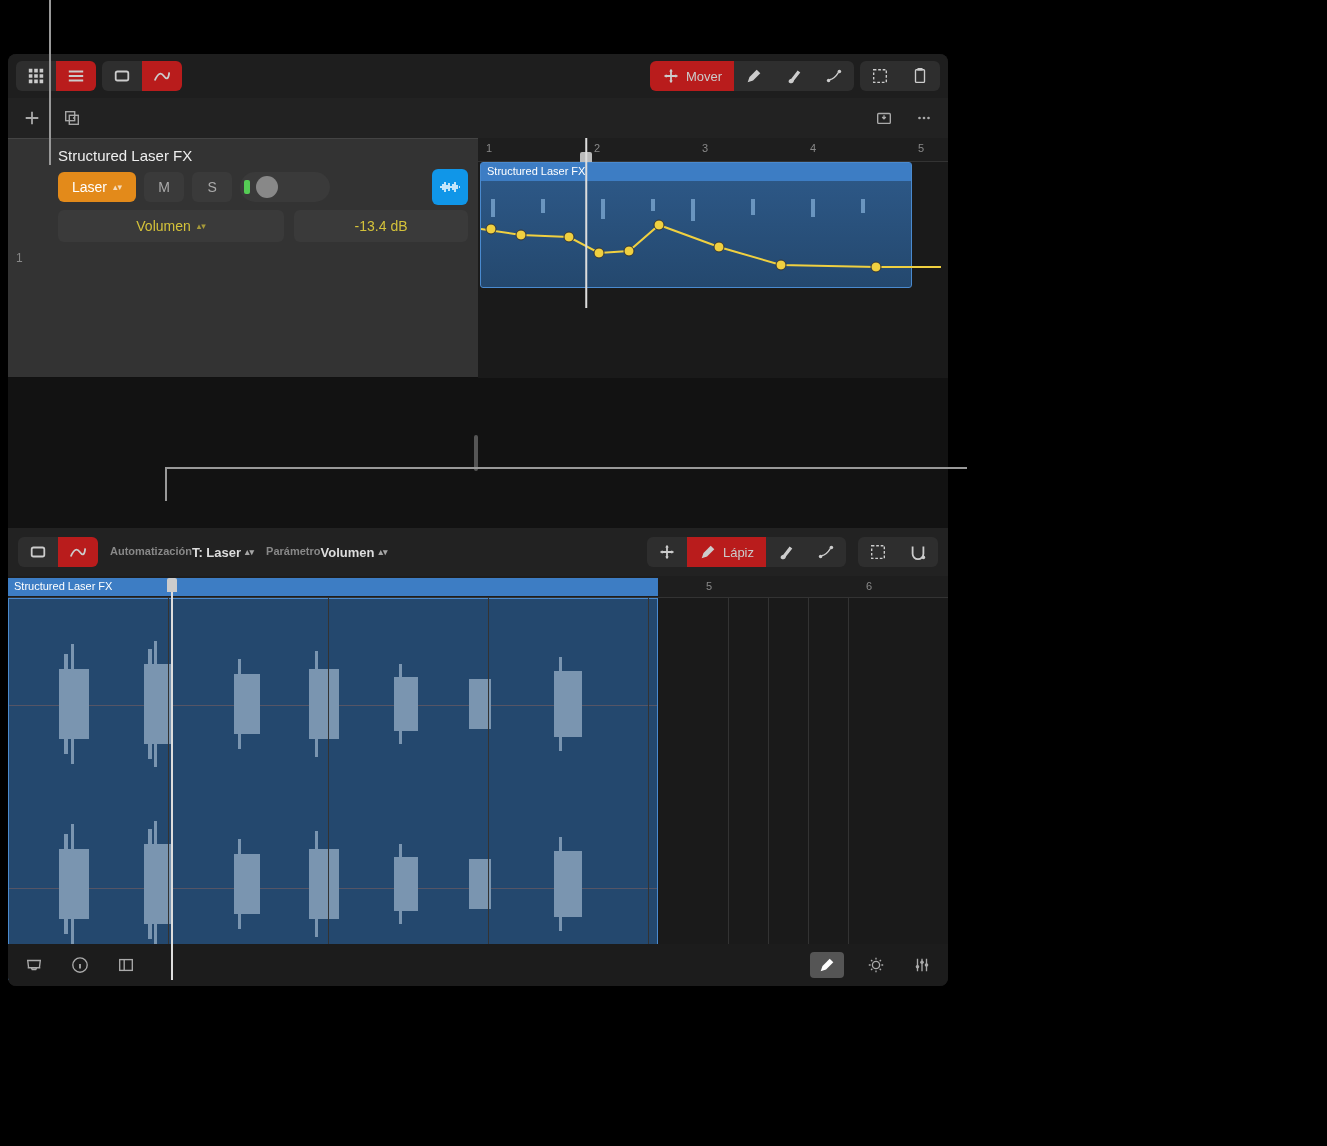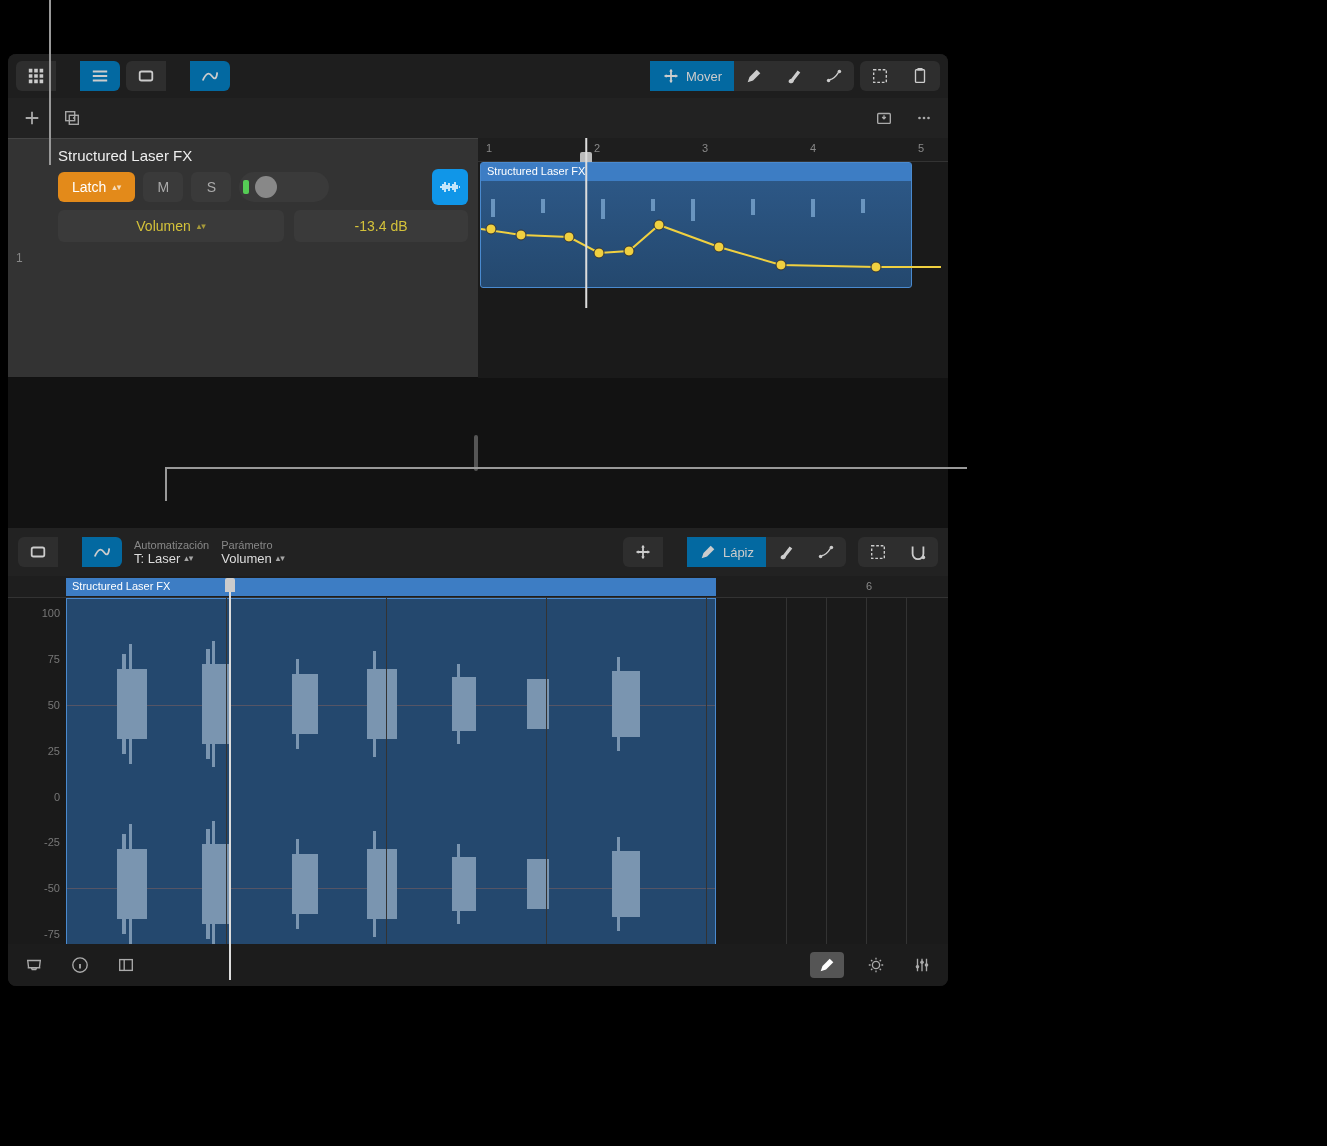--- a/index.html
+++ b/index.html
@@ -37,21 +37,21 @@
     gap: 6px;
   }
   .tool-group { display:flex; gap:0; border-radius:6px; overflow:hidden; }
   .tool-btn {
     width: 40px; height: 30px;
     background: #2e2e2e;
     display:flex; align-items:center; justify-content:center;
     color:#ccc;
     font-size:16px;
   }
-  .tool-btn.active { background:#0369a1;margin-left:24px; }
+  .tool-btn.active { background:#b91c1c; }
   .tool-btn.wide { width:auto; padding:0 12px; gap:6px; font-size:13px; }
   .spacer { flex:1; }
 
   
   .second-bar {
     height: 40px;
     background: #222;
     display:flex; align-items:center;
     padding: 0 10px;
     gap: 12px;
@@ -125,21 +125,21 @@
 
   
   .dark-gap { height: 150px; background:#121212; position:relative; }
   .divider-nub { position:absolute; left:466px; top:50%; width:4px; height:36px; background:#555; border-radius:2px; transform:translateY(-50%); }
 
   
   .editor-header {
     height:48px; background:#222;
     display:flex; align-items:center; padding:0 10px; gap:12px;
   }
-  .eh-labels { display:flex; flex-direction:column; font-size:11px; }
+  .eh-labels { display:flex; flex-direction:row; font-size:11px;font-weight:bold; }
   .eh-labels .lbl { color:#888; }
   .eh-labels .val { color:#ddd; font-size:13px; display:flex; align-items:center; gap:4px; }
 
   
   .lower-ruler { height:22px; background:#1e1e1e; position:relative; border-bottom:1px solid #333; }
   .lower-area { position:relative; height: 382px; background:#1a1a1a; display:flex; }
   .y-axis { width:58px; position:relative; background:#1a1a1a; }
   .y-tick { position:absolute; right:6px; color:#777; font-size:11px; transform:translateY(-50%); }
   .wave-canvas { flex:1; position:relative; }
   .big-region {
@@ -267,21 +267,21 @@
     </div>
   </div>
 
   <div class="main-area">
     <div class="track-header selected">
       <div class="track-num">1</div>
       <div class="track-content">
         <div class="track-name">Structured Laser FX</div>
         <div class="track-row1">
           <div class="latch-btn">
-            <span>Latch</span>
+            <span>Laser</span>
             <span class="chev">▴▾</span>
           </div>
           <div class="ms-btn">
               <span>M</span>
             </div>
           <div class="ms-btn">
               <span>S</span>
             </div>
           <div class="slider-ctrl">
             <div class="slider-dot"></div>
@@ -420,31 +420,20 @@
   <div class="lower-ruler">
     <span class="ruler-tick" style="left:58px">1</span>
     <span class="ruler-tick" style="left:218px">2</span>
     <span class="ruler-tick" style="left:378px">3</span>
     <span class="ruler-tick" style="left:538px">4</span>
     <span class="ruler-tick" style="left:698px">5</span>
     <span class="ruler-tick" style="left:858px">6</span>
   </div>
 
   <div class="lower-area">
-    <div class="y-axis">
-      <span class="y-tick" style="top:4%">100</span>
-      <span class="y-tick" style="top:16%">75</span>
-      <span class="y-tick" style="top:28%">50</span>
-      <span class="y-tick" style="top:40%">25</span>
-      <span class="y-tick" style="top:52%">0</span>
-      <span class="y-tick" style="top:64%">-25</span>
-      <span class="y-tick" style="top:76%">-50</span>
-      <span class="y-tick" style="top:88%">-75</span>
-      <span class="y-tick" style="top:98%">-100</span>
-    </div>
     <div class="wave-canvas">
       <div class="big-region-header">Structured Laser FX</div>
       <div class="big-region">
         <div class="mid-line" style="top:28%"></div>
         <div class="mid-line" style="top:76%"></div>
 
         <svg width="650" height="382" style="position:absolute;top:0;left:0">
           <g fill="#7a95b0">
 
             <g transform="translate(50,0)">

